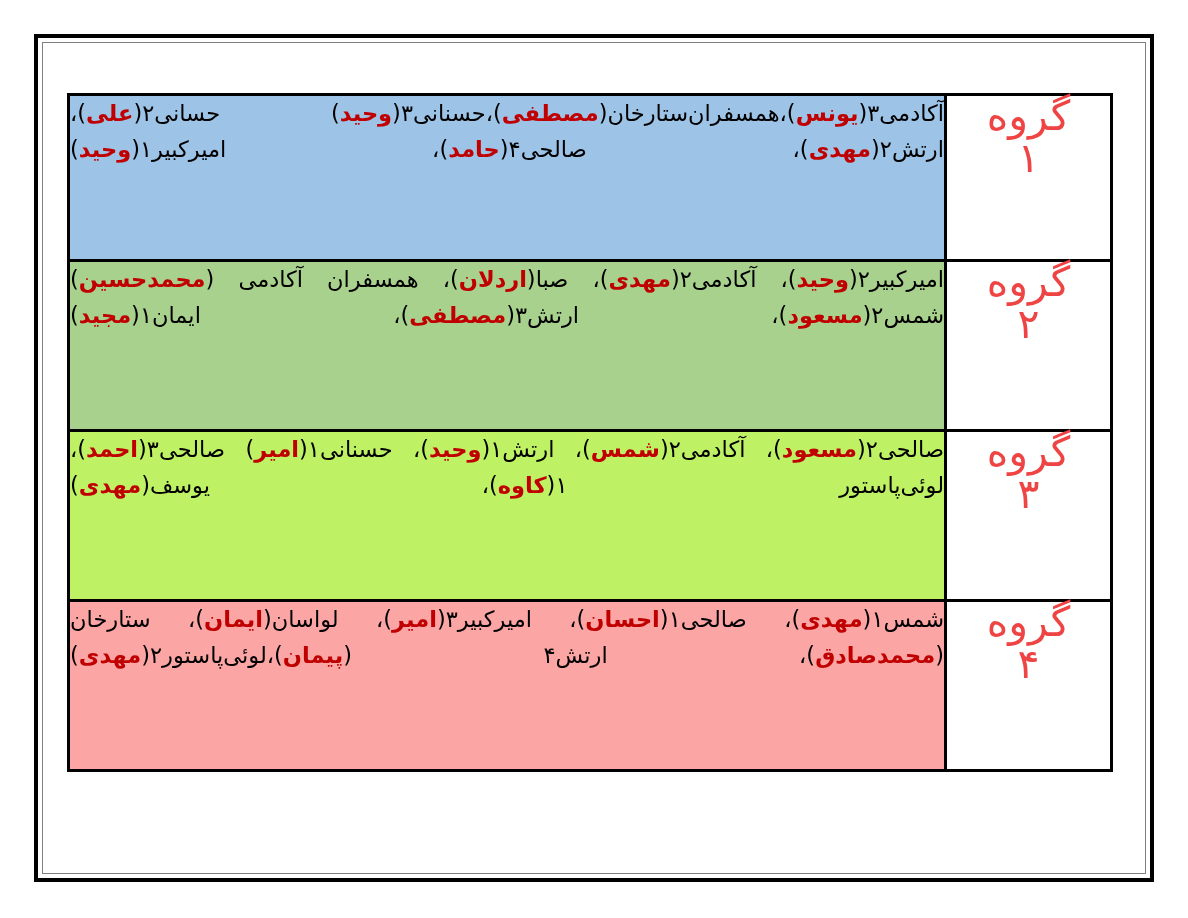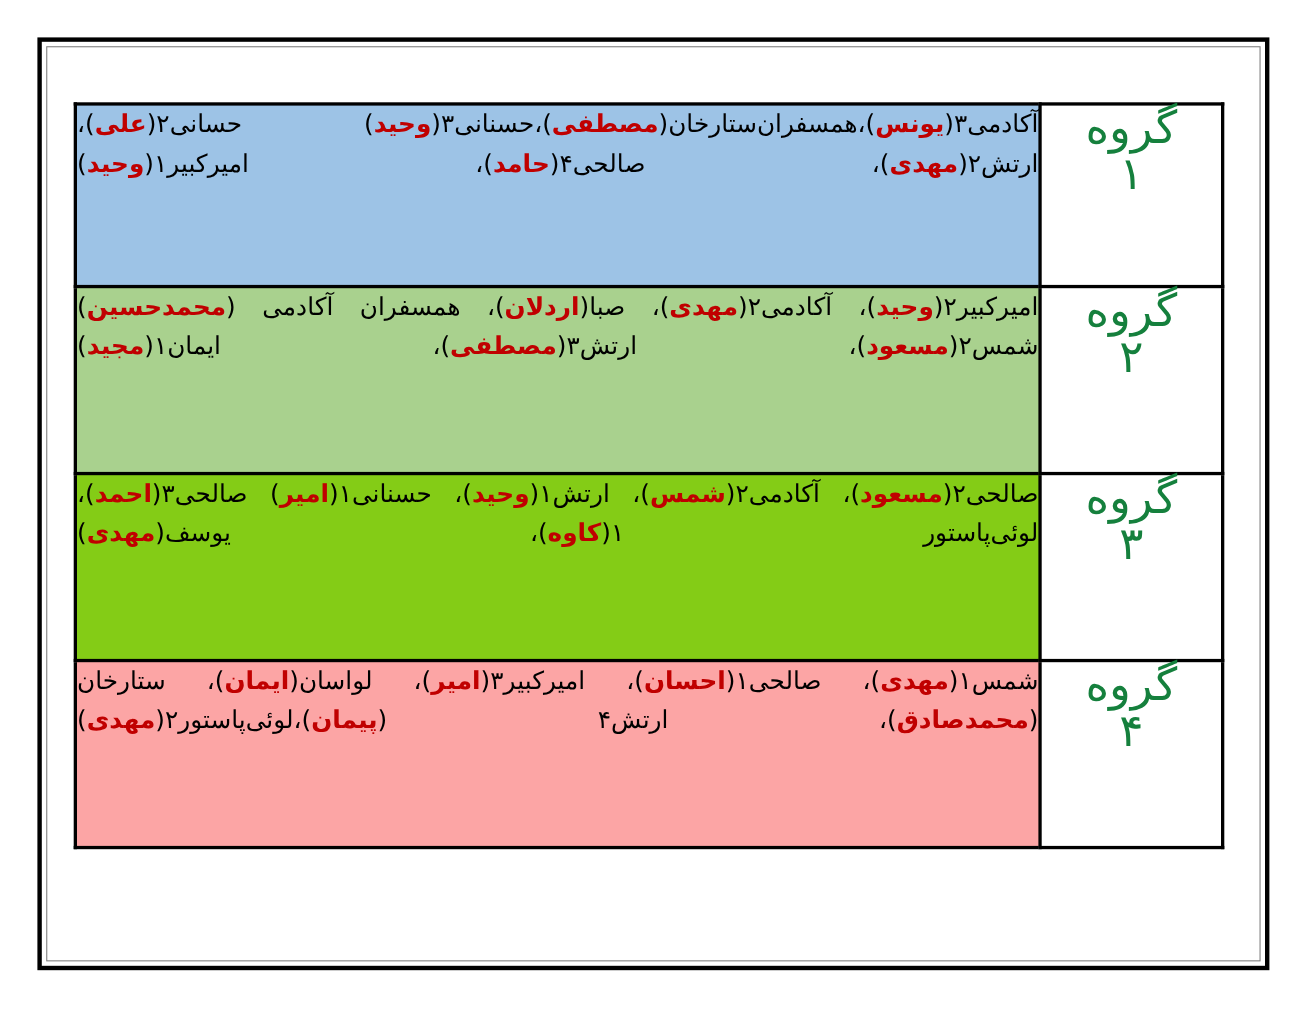--- a/index.html
+++ b/index.html
@@ -59,21 +59,21 @@
     width: 166px;
     background: #ffffff;
     text-align: center;
     vertical-align: top;
     padding: 2px 4px 6px 4px;
   }
   .group-label {
     font-family: "DejaVu Sans", "Liberation Sans", sans-serif;
     font-size: 41px;
     line-height: 1.02;
-    color: #15803d;
+    color: #ef4444;
     font-weight: 400;
     white-space: pre-line;
     letter-spacing: 0px;
   }
 
   
   .members-cell {
     padding: 6px 10px 6px 10px;
     text-align: justify;
     text-align-last: justify;
@@ -86,21 +86,21 @@
     direction: rtl;
     unicode-bidi: isolate;
   }
   .members-text b {
     color: #C00000;
     font-weight: 700;
   }
 
   .row-1 .members-cell { background: #9DC3E6; height: 166px; }
   .row-2 .members-cell { background: #A9D18E; height: 170px; margin-left: 30px; }
-  .row-3 .members-cell { background: #84cc16; height: 170px; }
+  .row-3 .members-cell { background: #bef264; height: 170px; }
   .row-4 .members-cell { background: #fca5a5; height: 170px; }
 
   .row-1 .group-label-cell,
   .row-2 .group-label-cell,
   .row-3 .group-label-cell,
   .row-4 .group-label-cell { background: #ffffff; }
 </style>
 </head>
 <body>
 

